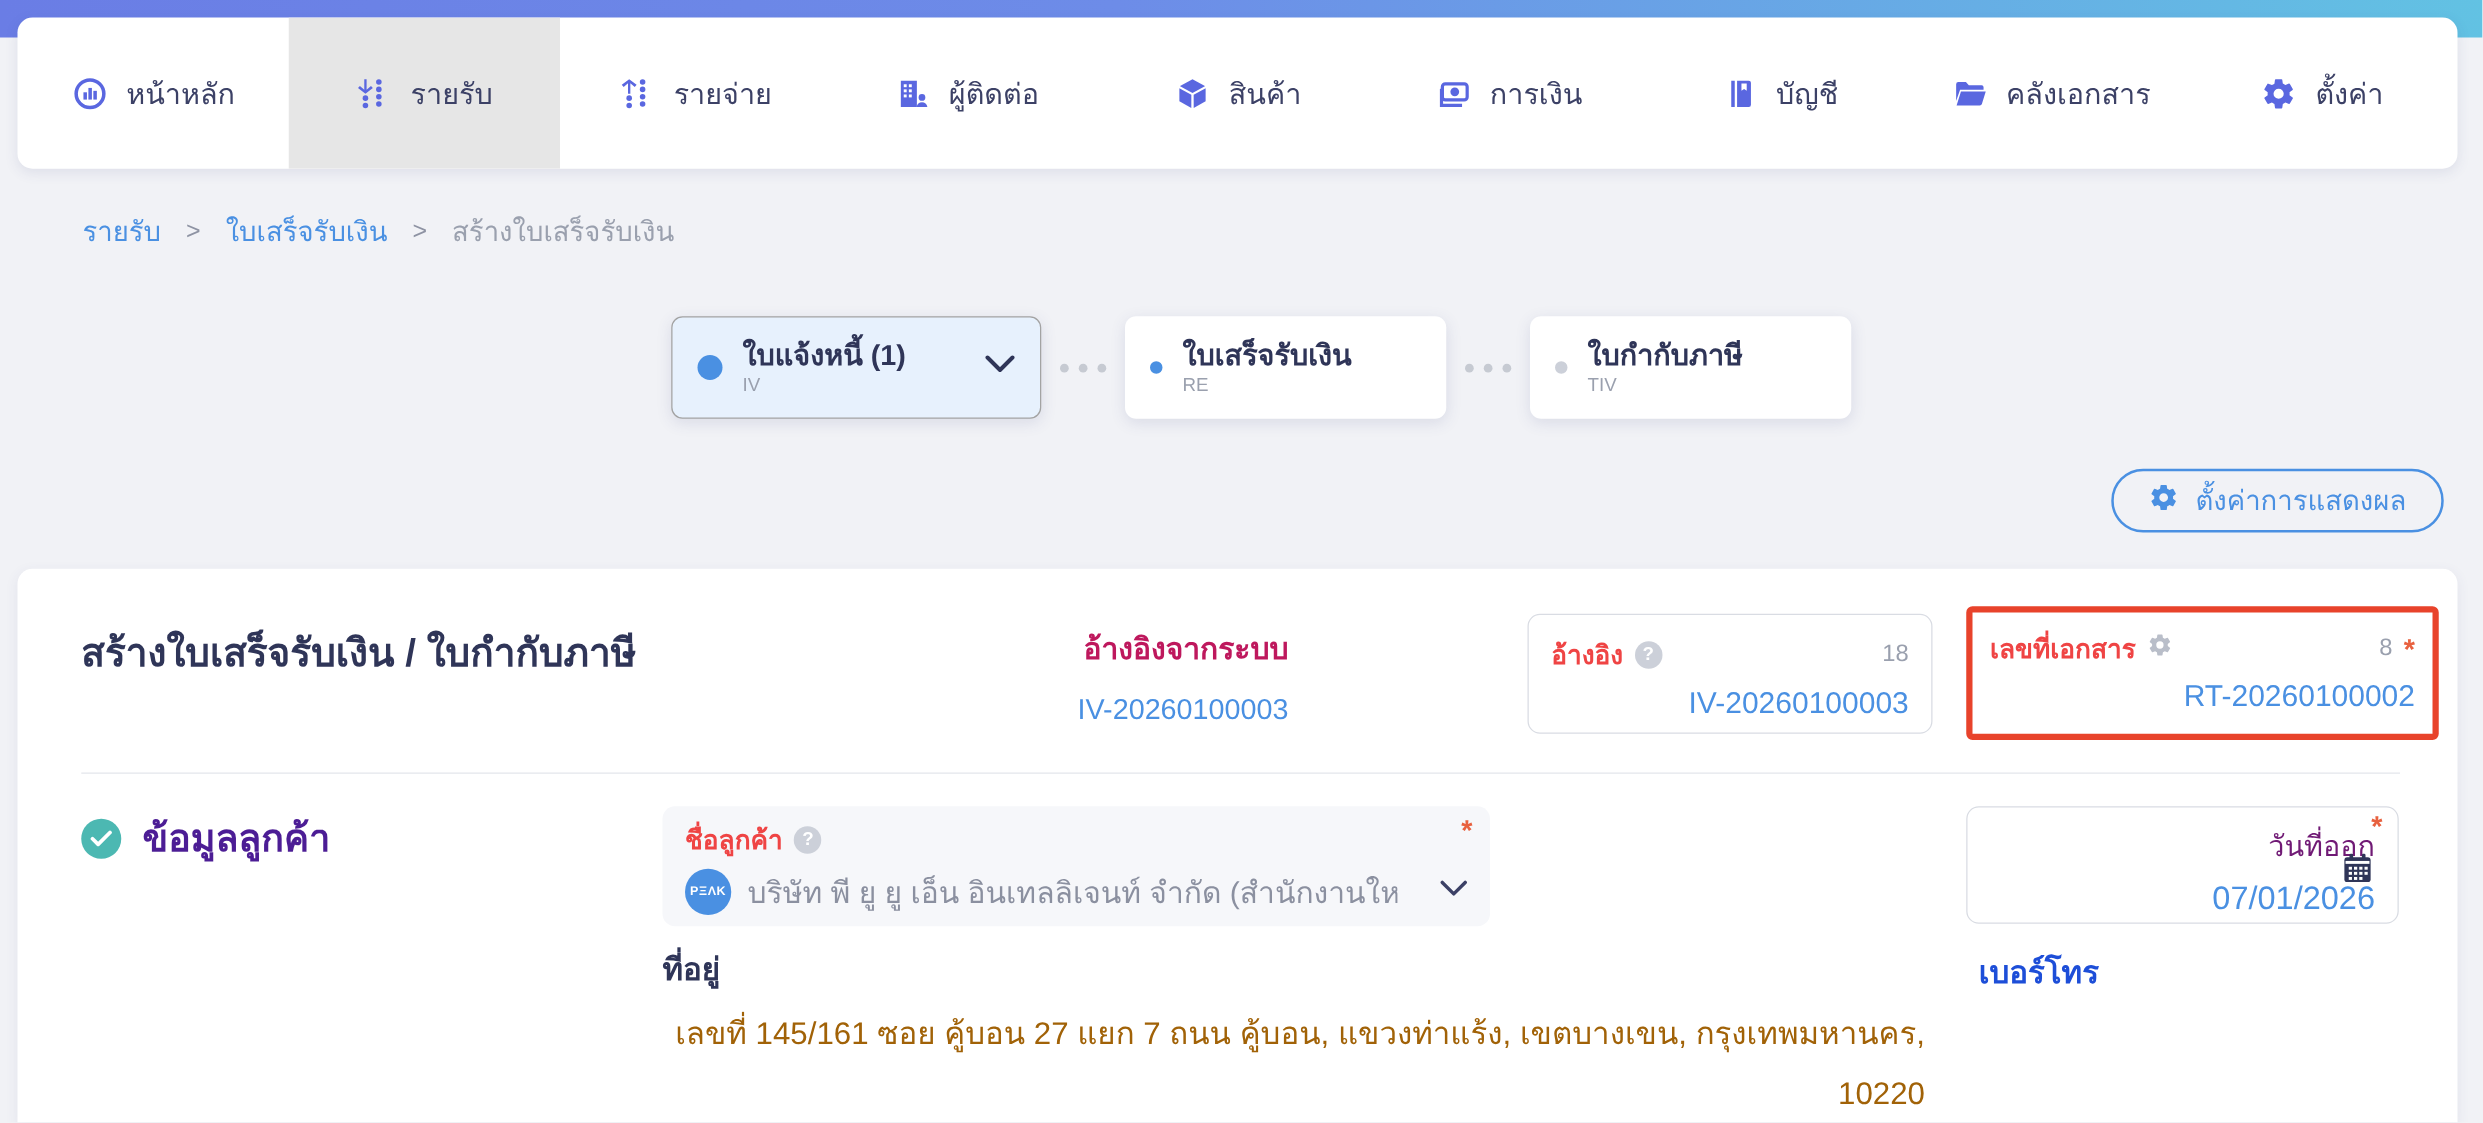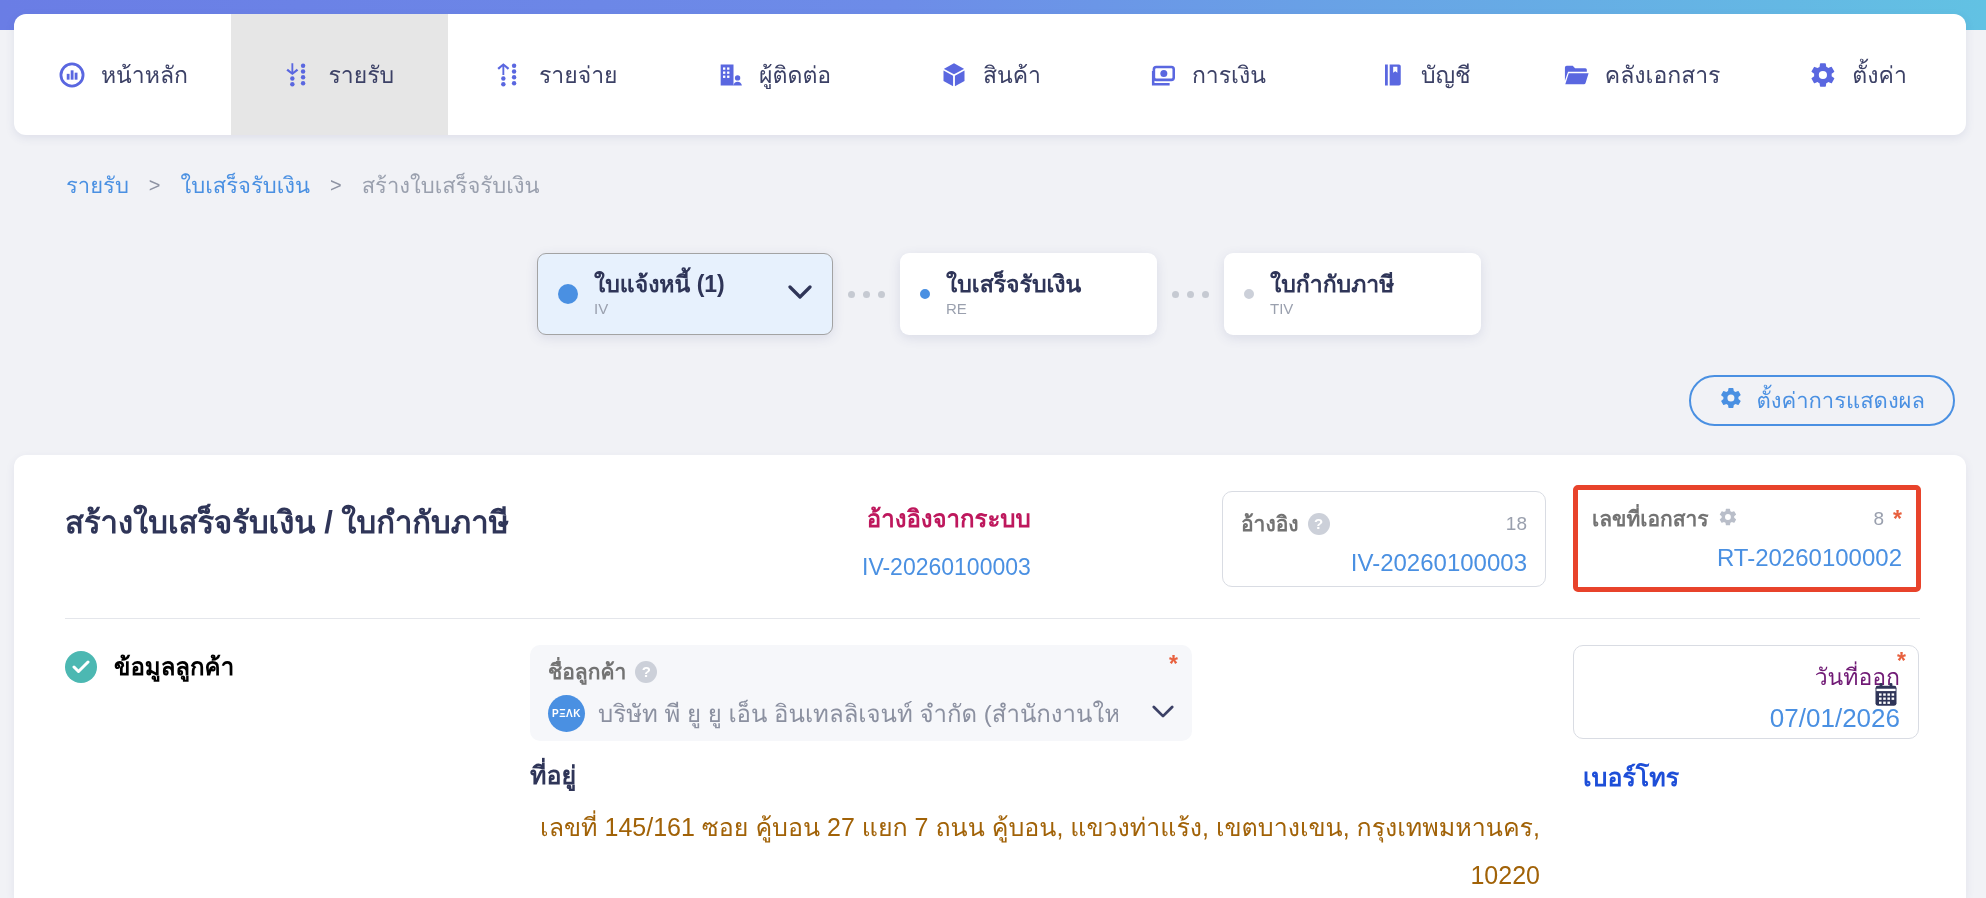--- a/index.html
+++ b/index.html
@@ -61,37 +61,37 @@
     background:#fff; border-radius:12px 12px 0 0; box-shadow:0 3px 10px rgba(60,70,130,.08);text-align:right; }
   .page-title { position:absolute; left:51px; top:42px; font-size:31px; font-weight:700;
     color:#2f3558; }
 
   .sysref { position:absolute; left:848px; top:44px; }
   .sysref-label { font-size:24px; font-weight:700; color:#be185d; }
   .sysref-value { font-size:23px; color:#4a90e2; margin-top:16px; cursor:pointer; }
 
   .ref-box { position:absolute; left:1208px; top:36px; width:324px; height:96px;
     border:1px solid #d9dce3; border-radius:10px; padding:15px 18px; background:#fff; cursor:pointer; }
-  .doc-box { position:absolute; left:1559px; top:30px; width:348px; height:107px;
+  .doc-box { position:absolute; left:1559px; top:30px; width:378px; height:107px;
     border:5px solid #e8432b; border-radius:5px; padding:12px 14px; background:#fff; cursor:pointer; }
   .box-top { display:flex; align-items:center; gap:9px; }
-  .box-label { font-size:21px; font-weight:700; color:#737373; }
+  .box-label { font-size:21px; font-weight:700; color:#ef4444; }
   .help-circle { width:22px; height:22px; border-radius:50%; background:#ccd0d9; color:#fff;
     font-size:15px; font-weight:700; display:flex; align-items:center; justify-content:center; cursor:pointer; }
   .box-count { margin-left:auto; font-size:19px; color:#9aa0ae; }
   .req { color:#e8613f; font-size:23px; font-weight:700; line-height:14px; }
   .box-value { font-size:24px; color:#4a90e2; margin-top:9px; }
   .gear-sm svg { width:20px; height:20px; }
 
   .divider { position:absolute; left:51px; top:163px; width:1855px; height:1px; background:#e4e6eb; }
 
   .section-head { position:absolute; left:51px; top:192px; display:flex; align-items:center; gap:17px; }
   .check-circle { width:32px; height:32px; border-radius:50%; background:#4cb8b2;
     display:flex; align-items:center; justify-content:center; }
-  .section-title { font-size:24px; font-weight:700; color:#000000; }
+  .section-title { font-size:30px; font-weight:700; color:#4c1d95; }
 
   .name-field { position:absolute; left:516px; top:190px; width:662px; height:96px;
     background:#f6f7fa; border-radius:10px; padding:10px 18px; cursor:pointer; }
   .name-top { display:flex; align-items:center; gap:9px; }
   .name-req { position:absolute; right:14px; top:12px; }
   .name-row { display:flex; align-items:center; gap:13px; margin-top:6px; }
   .avatar { width:37px; height:37px; border-radius:50%; background:#4a90e2; color:#fff;
     font-size:10px; font-weight:700; letter-spacing:.5px; display:flex; align-items:center;
     justify-content:center; flex:none; }
   .name-value { font-size:24px; color:#8b90a0; white-space:nowrap; overflow:hidden;

